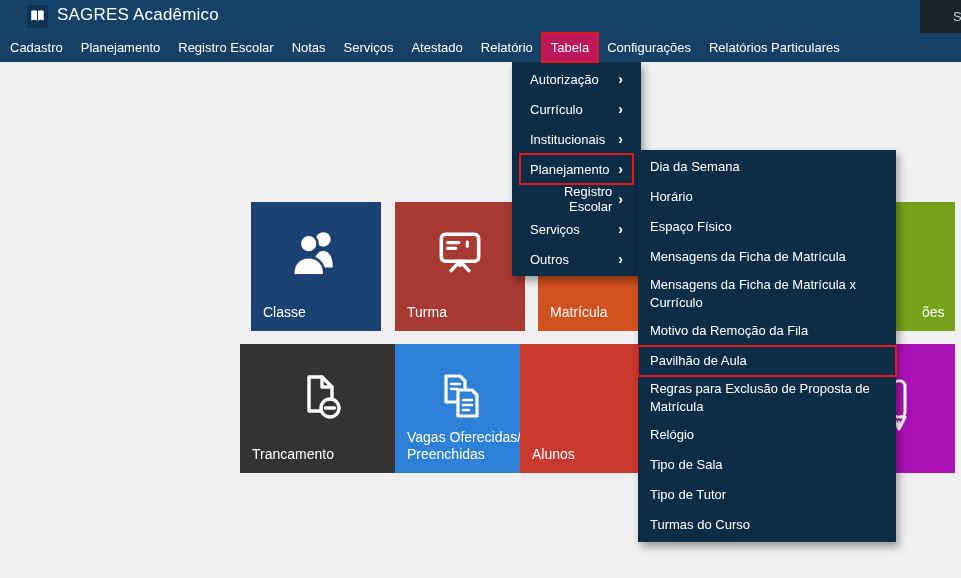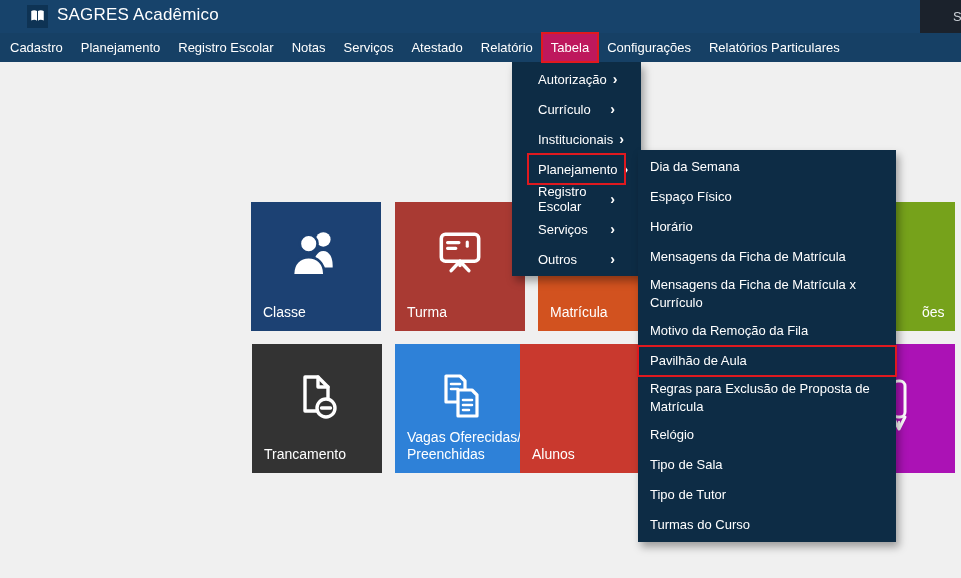--- a/index.html
+++ b/index.html
@@ -18,40 +18,40 @@
     padding-left:33px;overflow:hidden;cursor:pointer;}
   
   .menubar{position:absolute;left:0;top:33px;width:961px;height:29px;background:#164065;
     z-index:30;display:flex;align-items:stretch;padding-left:1px;box-sizing:border-box;}
   .menu-item{color:#ffffff;font-size:13px;padding:0 9px;display:flex;align-items:center;
     cursor:pointer;white-space:nowrap;}
   .menu-item.active{background:#be185d;}
   .annotated{outline:2px solid var(--annotation,#e0191f);outline-offset:-1px;}
   
   .dropdown-panel{position:absolute;left:512px;top:62px;width:129px;background:#0d2c45;
-    z-index:20;box-shadow:3px 5px 8px rgba(0,0,0,.35);padding:2px 16px;box-sizing:border-box;}
+    z-index:20;box-shadow:3px 5px 8px rgba(0,0,0,.35);padding:2px 8px;box-sizing:border-box;text-align:right;}
   .dropdown-item{height:30px;color:#ffffff;font-size:13px;display:flex;align-items:center;
     justify-content:space-between;padding:0 10px;box-sizing:border-box;cursor:pointer;}
   .chev{font-size:14px;font-weight:bold;line-height:1;margin-left:6px;}
   
   .submenu-panel{position:absolute;left:638px;top:150px;width:258px;background:#0d2c45;
     z-index:20;box-shadow:3px 5px 8px rgba(0,0,0,.35);padding:2px 0;box-sizing:border-box;}
   .submenu-item{min-height:30px;color:#ffffff;font-size:13px;line-height:18px;
     display:flex;align-items:center;padding:4px 12px;box-sizing:border-box;cursor:pointer;}
   
   .tile{position:absolute;width:130px;height:129px;z-index:1;cursor:pointer;color:#fff;}
   .tile-label{position:absolute;left:12px;bottom:10px;font-size:14px;line-height:17px;}
   .tile-label.pre{white-space:pre-line;}
   .tile-icon{position:absolute;left:50%;top:26px;transform:translateX(-50%);}
   #tile-classe{left:251px;top:202px;}
   #tile-turma{left:395px;top:202px;text-align:center;}
   #tile-matricula{left:538px;top:202px;}
   #tile-green{left:825px;top:202px;}
   #tile-green .tile-label{left:72px;margin-left:25px;}
-  #tile-trancamento{left:252px;top:344px;}
+  #tile-trancamento{left:240px;top:344px;padding-left:32px;}
   #tile-vagas{left:395px;top:344px;}
   #tile-alunos{left:520px;top:344px;}
   #tile-magenta{left:825px;top:344px;}
   #tile-magenta .tile-icon{top:30px;}
 </style>
 </head>
 <body>
 
 <div class="header">
   <div class="logo-box">
@@ -107,22 +107,22 @@
     <span class="chev">›</span>
   </div>
   <div class="dropdown-item">
     <span>Outros</span>
     <span class="chev">›</span>
   </div>
 </div>
 
 <div class="submenu-panel">
   <div class="submenu-item">Dia da Semana</div>
+  <div class="submenu-item">Horário</div>
   <div class="submenu-item">Espaço Físico</div>
-  <div class="submenu-item">Horário</div>
   <div class="submenu-item">Mensagens da Ficha de Matrícula</div>
   <div class="submenu-item">Mensagens da Ficha de Matrícula x Currículo</div>
   <div class="submenu-item">Motivo da Remoção da Fila</div>
   <div class="submenu-item annotated">Pavilhão de Aula</div>
   <div class="submenu-item">Regras para Exclusão de Proposta de Matrícula</div>
   <div class="submenu-item">Relógio</div>
   <div class="submenu-item">Tipo de Sala</div>
   <div class="submenu-item">Tipo de Tutor</div>
   <div class="submenu-item">Turmas do Curso</div>
 </div>

